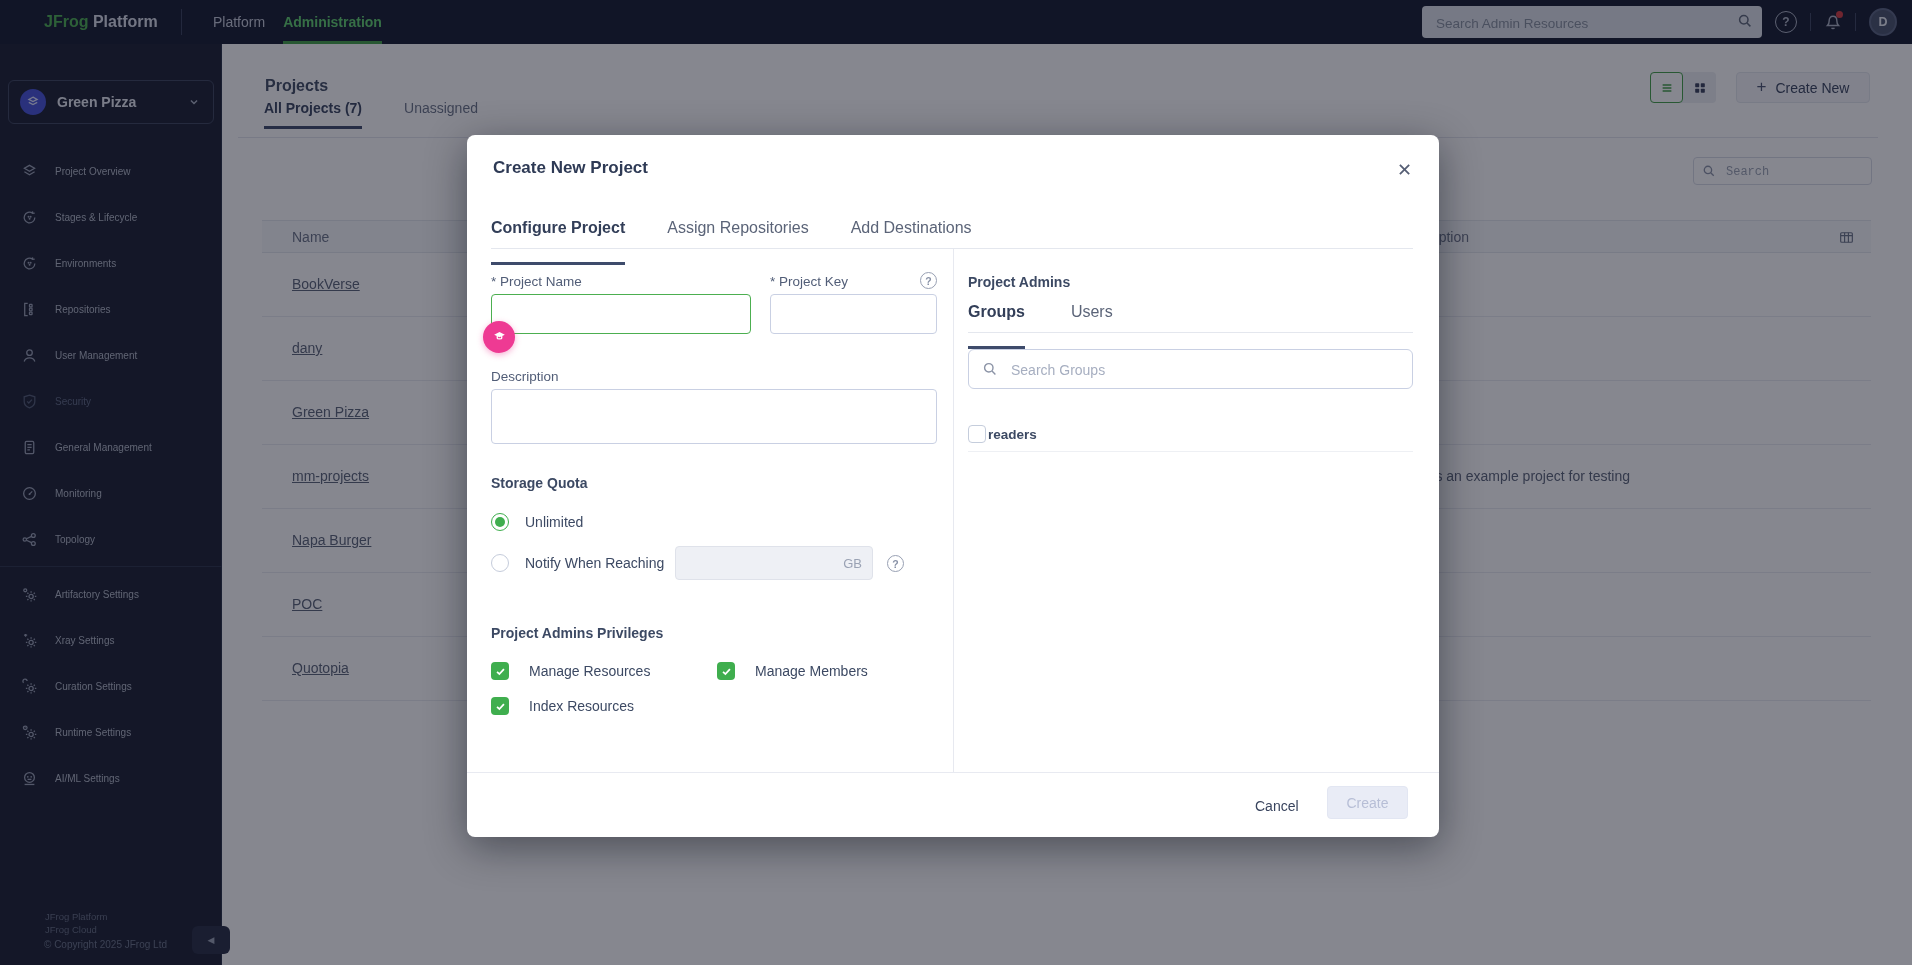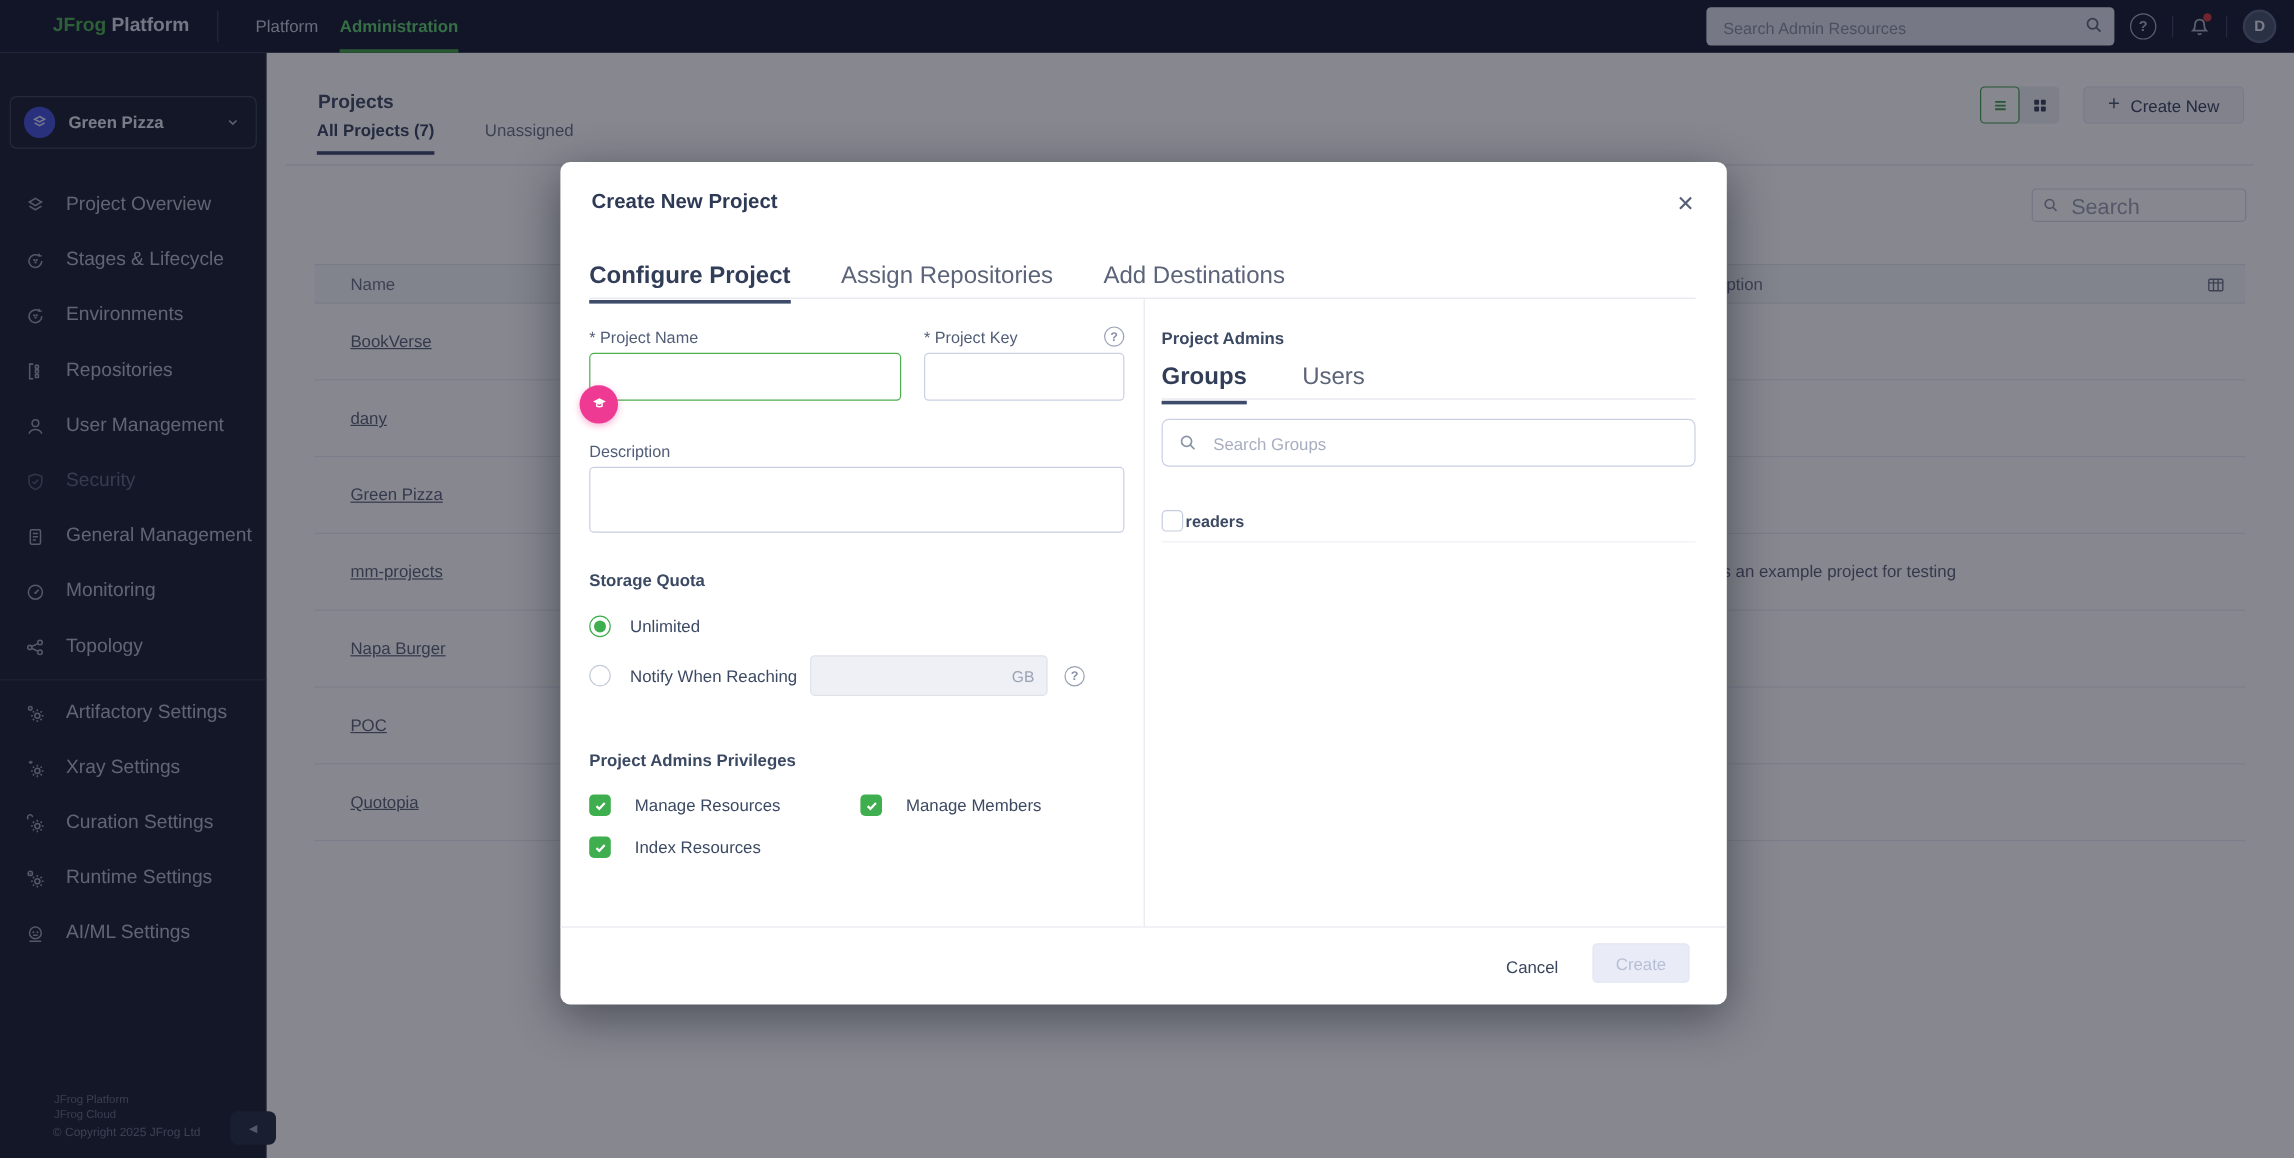--- a/index.html
+++ b/index.html
@@ -32,21 +32,21 @@
   
   .sidebar{position:absolute;left:0;top:44px;width:222px;height:921px;background:#1a1f31;border-right:1px solid #272e45;box-sizing:border-box;z-index:3;}
   .proj-select{position:absolute;left:8px;top:36px;width:206px;height:44px;border:1px solid #3c445c;border-radius:6px;
                display:flex;align-items:center;cursor:pointer;box-sizing:border-box;}
   .proj-blue{width:26px;height:26px;border-radius:50%;background:#4653d8;margin-left:11px;display:flex;align-items:center;justify-content:center;color:#dfe3ff;}
   .proj-label{margin-left:11px;font-size:14px;font-weight:bold;color:#e6e9f1;flex:1;}
   .proj-chev{margin-right:12px;color:#aab1c2;}
   .sidenav{position:absolute;left:0;top:104px;width:222px;}
   .side-item{height:46px;display:flex;align-items:center;padding-left:21px;gap:17px;cursor:pointer;color:#b3b9c7;}
   .side-item .sicon{color:#9aa1b4;width:17px;height:17px;flex:none;}
-  .side-item .slabel{font-size:16px;}
+  .side-item .slabel{font-size:10px;}
   .side-item.disabled{color:#5e6780;}
   .side-item.disabled .sicon{color:#525b73;}
   .side-div{height:1px;background:#2b3248;margin:4px 0;}
   .side-foot{position:absolute;left:45px;top:866px;font-size:9.5px;color:#646c80;line-height:13px;}
   .side-copy{position:absolute;left:44px;top:895px;font-size:10px;color:#6a7287;}
   .collapse-btn{position:absolute;left:192px;top:926px;width:38px;height:28px;background:#262c42;border-radius:6px;z-index:4;
                 display:flex;align-items:center;justify-content:center;font-size:9px;color:#9ba2b5;cursor:pointer;}
 
   
   .content{position:absolute;left:222px;top:44px;width:1690px;height:921px;background:#fff;}
@@ -58,42 +58,42 @@
   .viewtoggle{position:absolute;left:1428px;top:28px;width:66px;height:31px;background:#eceef2;border-radius:4px;display:flex;}
   .vt-btn{width:33px;height:31px;display:flex;align-items:center;justify-content:center;box-sizing:border-box;cursor:pointer;}
   .vt-btn.active{background:#fff;border:1px solid #43a047;border-radius:4px;color:#43a047;}
   .vt-btn .gridglyph{color:#39405a;}
   .create-btn{position:absolute;left:1514px;top:28px;width:134px;height:31px;background:#f4f5f8;border:1px solid #e3e6ed;border-radius:4px;
               box-sizing:border-box;display:flex;align-items:center;justify-content:center;gap:9px;cursor:pointer;
               font-size:14px;color:#39445e;}
   .create-btn .plus{font-size:17px;color:#4a5570;margin-top:-2px;}
   .csearch{position:absolute;left:1471px;top:113px;width:179px;height:28px;border:1px solid #d7dbe5;border-radius:4px;box-sizing:border-box;}
   .csearch input{position:absolute;left:30px;top:0;width:140px;height:26px;border:0;outline:none;background:transparent;
-                 font-size:18px;color:#000000;font-family:Liberation Sans, sans-serif;}
+                 font-size:12px;color:#000000;font-family:Liberation Mono, monospace;}
   .csearch input::placeholder{color:#9aa2b2;}
   .csearch .mag{position:absolute;left:8px;top:6px;color:#8b93a6;}
 
   
   .ptable{position:absolute;left:40px;top:176px;width:1609px;}
   .thead{position:relative;height:33px;background:#f7f8fa;border-top:1px solid #e3e6ed;border-bottom:1px solid #e3e6ed;box-sizing:border-box;}
   .th-name{position:absolute;left:30px;top:8px;font-size:14px;color:#6b7488;}
   .th-desc{position:absolute;left:1137px;top:8px;font-size:14px;color:#6b7488;}
   .th-cols{position:absolute;left:1576px;top:8px;color:#6b7488;cursor:pointer;}
   .trow{position:absolute;left:0;width:1609px;height:64px;border-bottom:1px solid #e8eaf0;box-sizing:border-box;cursor:pointer;}
   .tname{position:absolute;left:30px;top:23px;font-size:14px;color:#5b6478;text-decoration:underline;cursor:pointer;}
   .tdesc{position:absolute;left:1140px;top:23px;font-size:14px;color:#5b6478;}
 
   
   .dim{position:absolute;inset:0;background:rgba(13,16,32,0.5);z-index:10;}
   .modal{position:absolute;left:467px;top:135px;width:972px;height:702px;background:#fff;border-radius:8px;z-index:20;
          box-shadow:0 10px 40px rgba(5,8,20,0.45);}
   .m-title{position:absolute;left:26px;top:23px;font-size:17px;font-weight:bold;color:#2e3a55;}
   .m-close{position:absolute;left:930px;top:24px;font-size:18px;color:#555e74;cursor:pointer;}
   .m-tabs{position:absolute;left:24px;top:84px;display:flex;gap:42px;}
-  .m-tab{padding-bottom:8px;font-size:20px;color:#5b6478;border-bottom:3px solid transparent;cursor:pointer;}
+  .m-tab{padding-bottom:25px;font-size:16px;color:#5b6478;border-bottom:3px solid transparent;cursor:pointer;}
   .m-tab.active{color:#323e58;font-weight:bold;border-bottom-color:#3e4b6b;}
   .m-tabdiv{position:absolute;left:24px;top:113px;width:922px;height:1px;background:#e4e7ee;}
   .m-vdiv{position:absolute;left:486px;top:114px;width:1px;height:523px;background:#e7e9f0;}
 
   .f-label{position:absolute;font-size:13.5px;color:#515d77;}
   .f-input{position:absolute;border:1px solid #c9d0e3;border-radius:4px;box-sizing:border-box;background:#fff;
            font-size:14px;color:#323e58;padding:0 10px;outline:none;font-family:"Liberation Sans",sans-serif;}
   .f-input.focused{border:1.5px solid #4caf50;}
   .pink-badge{position:absolute;left:16px;top:186px;width:32px;height:32px;border-radius:50%;background:#ee3a93;
               display:flex;align-items:center;justify-content:center;cursor:pointer;box-shadow:0 2px 6px rgba(238,58,147,.4);}

